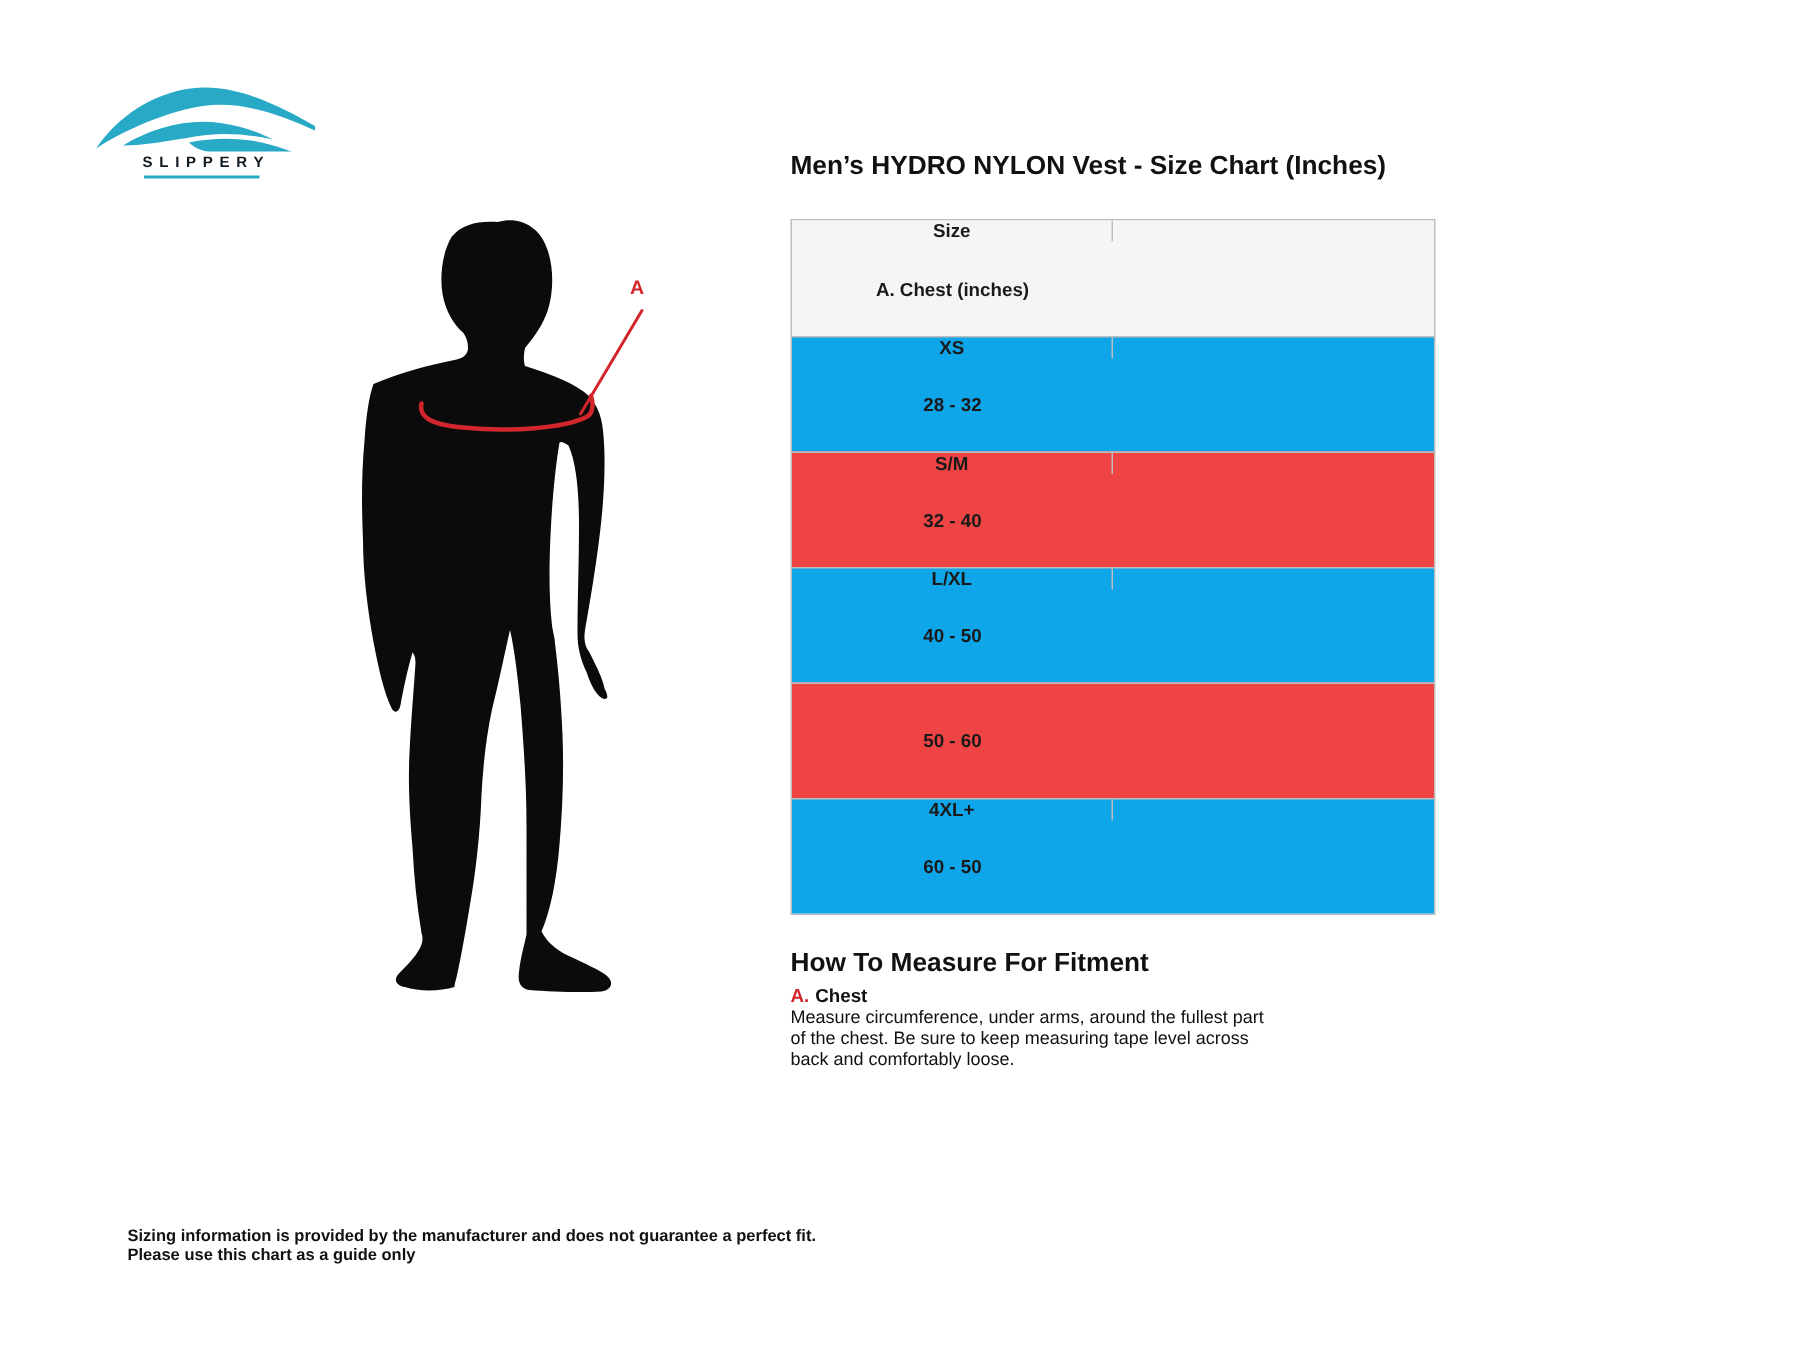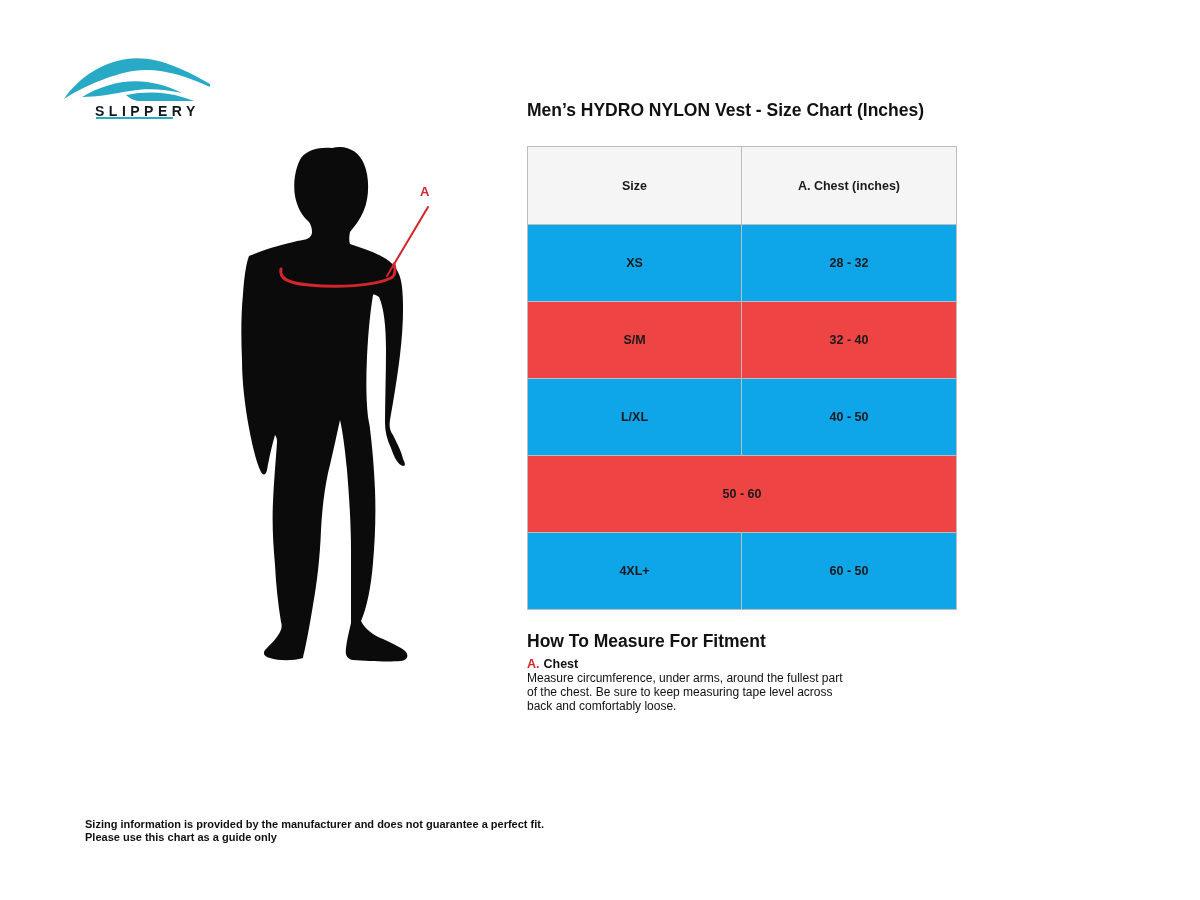--- a/index.html
+++ b/index.html
@@ -8,21 +8,21 @@
     font-family:"Liberation Sans", sans-serif;
     color:#1a1a1a;position:relative;overflow:hidden;
   }
   .page{position:absolute;inset:0;}
 
   
   .logo{position:absolute;left:62px;top:57px;width:150px;height:70px;}
   .logo svg{position:absolute;left:0;top:0;}
   .brand-name{
     position:absolute;left:33px;top:46px;
-    font-size:14px;font-weight:700;letter-spacing:4.5px;color:#101820;
+    font-size:10px;font-weight:700;letter-spacing:4.5px;color:#101820;
     white-space:nowrap;
   }
   .brand-underline{
     position:absolute;left:34px;top:60px;width:77px;height:2px;
     background:#28a9c5;
   }
 
   
   .figure{position:absolute;left:235px;top:145px;width:200px;height:530px;}
   .figure-label{
@@ -33,21 +33,21 @@
   
   .chart-title{
     position:absolute;left:527px;top:100px;
     font-size:17.5px;font-weight:700;white-space:nowrap;color:#111;
   }
 
   .size-table{
     position:absolute;left:527px;top:146px;width:430px;
     border:1px solid #bdbdbd;box-sizing:border-box;
   }
-  .trow{display:flex;height:76px;border-top:1px solid #bdbdbd;}
+  .trow{display:flex;height:76px;border-top:1px solid #bdbdbd;flex-direction:column;}
   .trow.header{height:77px;border-top:none;background:#f5f5f5;}
   .trow.odd{background:#0ea5e9;}
   .trow.even{background:#ef4444;}
   .tcell{
     width:214px;box-sizing:border-box;
     display:flex;align-items:center;justify-content:center;
     font-size:12.5px;font-weight:700;color:#1a1a1a;
     border-right:1px solid #bdbdbd;
   }
   .tcell:last-child{flex:1;border-right:none;}

